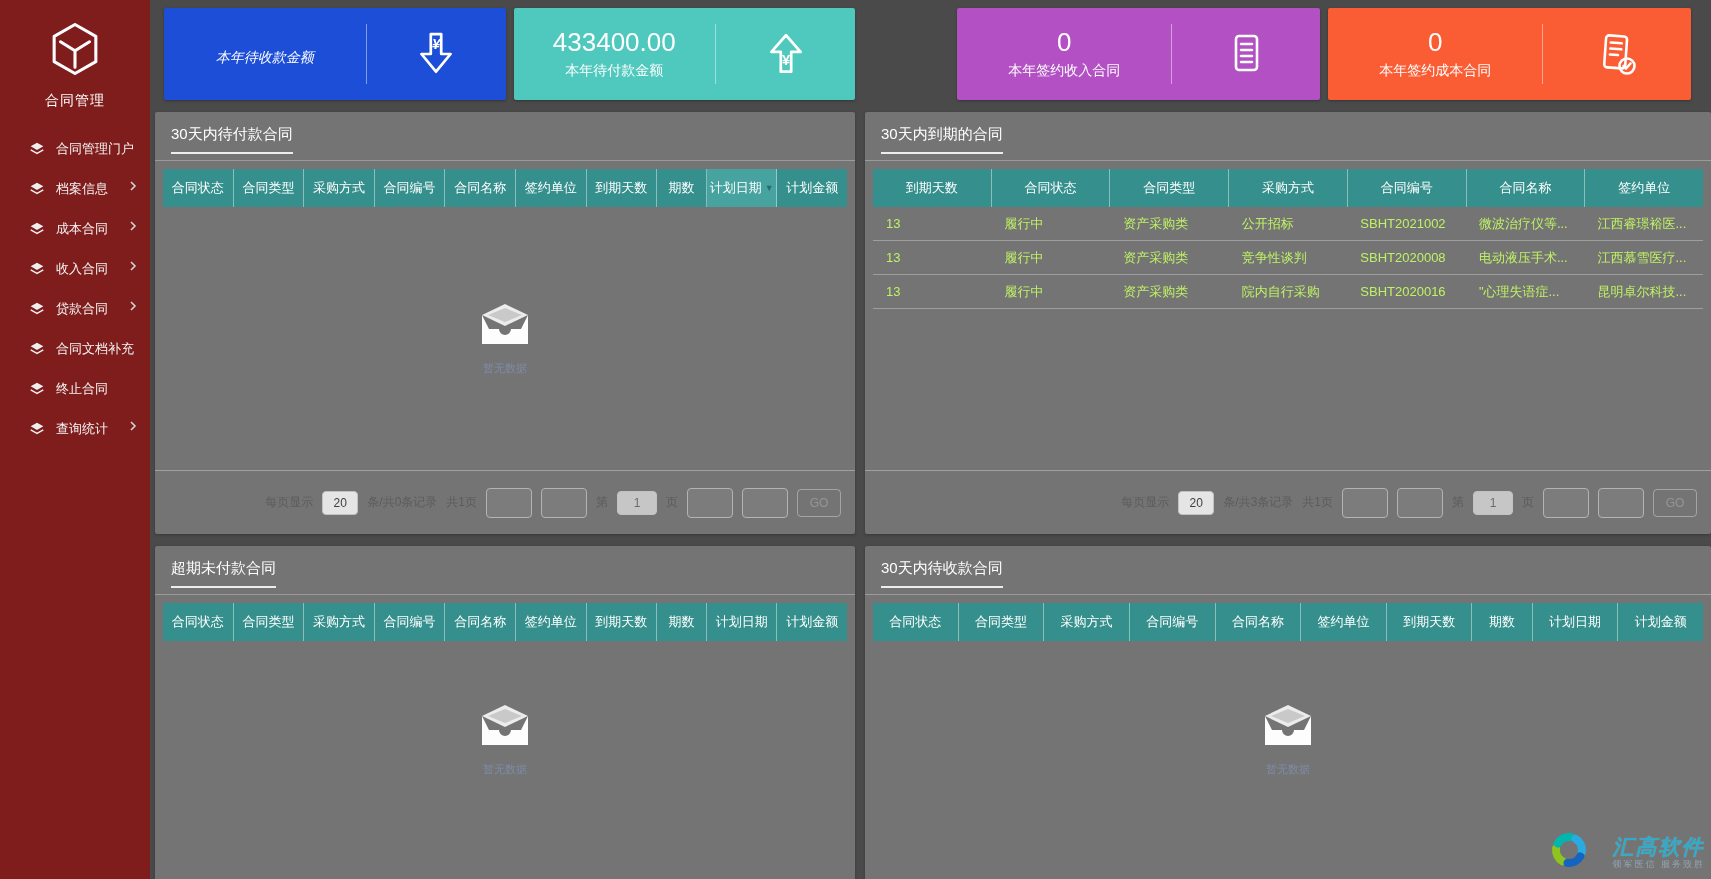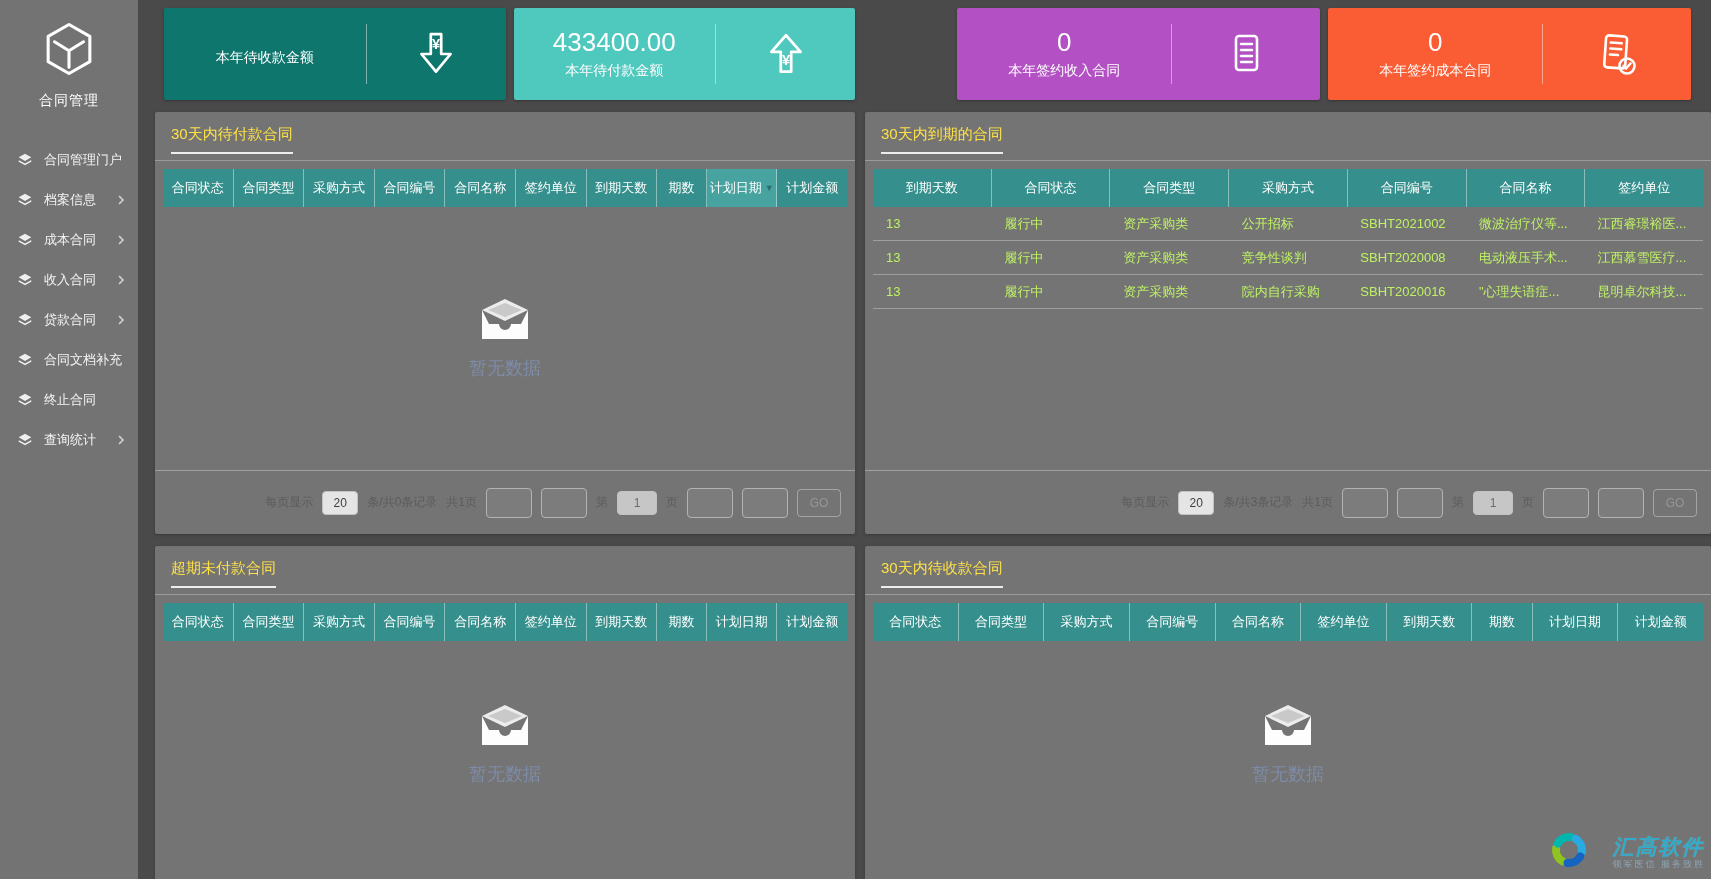--- a/index.html
+++ b/index.html
@@ -3,65 +3,65 @@
 <meta charset="utf-8">
 <style>
   * { box-sizing: border-box; margin: 0; padding: 0; }
   html,body { width:1711px; height:879px; overflow:hidden; }
   body {
     background:#4a4a4a;
     font-family:"Liberation Sans", sans-serif;
     position:relative;
   }
   
-  .sidebar { position:absolute; left:0; top:0; width:138px; height:100%; background:#737373; }
+  .sidebar { position:absolute; left:0; top:0; width:150px; height:100%; background:#7f1d1d; }
   .logo-wrap { text-align:center; padding-top:20px; }
   .logo-label { color:#ffffff; font-size:14px; margin-top:10px; letter-spacing:1px; }
   .menu { margin-top:30px; }
-  .menu-item { display:flex; align-items:center; height:40px; padding-left:16px; color:#f4f4f4; font-size:13px; cursor:pointer; }
+  .menu-item { display:flex; align-items:flex-start; height:40px; padding-left:28px; color:#f4f4f4; font-size:13px; cursor:pointer; }
   .menu-item .mi-icon { margin-right:10px; display:flex; }
   .menu-item .chev { margin-left:auto; margin-right:12px; display:flex; }
   
   .main { position:absolute; left:155px; top:8px; width:1556px;
           display:grid; grid-template-columns:700px 846px; column-gap:10px;
           grid-template-rows:92px 422px 500px; row-gap:12px; }
   
   .cards { display:flex; gap:8px; }
   .cards.left  { padding-left:9px; }
   .cards.right { padding-left:92px; padding-right:20px; }
   .card { flex:1; border-radius:2px; display:flex; color:#fff; box-shadow:0 1px 3px rgba(0,0,0,.3); cursor:pointer; }
-  .card.c-blue   { background:#0f766e; }
+  .card.c-blue   { background:#1d4ed8;font-style:italic; }
   .card.c-teal   { background:#4fc8be; }
   .card.c-purple { background:#b250c4; }
   .card.c-orange { background:#fa5c33; }
   .card-main { flex:1.45; display:flex; flex-direction:column; justify-content:center; align-items:center; gap:7px; }
   .card-value { font-size:26px; line-height:1; }
   .card-label { font-size:14px; }
   .card-divider { width:1px; background:rgba(255,255,255,.45); margin:16px 0; }
   .card-iconbox { flex:1; display:flex; align-items:center; justify-content:center; }
   
   .panel { background:#747474; border-radius:2px; display:flex; flex-direction:column; overflow:hidden; box-shadow:0 1px 3px rgba(0,0,0,.25); }
   .panel-head { padding:13px 16px 6px; border-bottom:1px solid rgba(255,255,255,.28); }
-  .panel-title { display:inline-block; color:#fde047; font-size:15px; padding-bottom:8px; border-bottom:2px solid #ededed; }
+  .panel-title { display:inline-block; color:#ffffff; font-size:15px; padding-bottom:8px; border-bottom:2px solid #ededed; }
   .tbl { margin:8px 8px 0;border-radius:16px; }
   .thead { display:flex; }
   .th { flex:10; background:#35908d; color:#fff; font-size:13px; height:38px;
         display:flex; align-items:center; justify-content:center;
         border-right:1px solid rgba(255,255,255,.42); white-space:nowrap; cursor:pointer; }
   .th:last-child { border-right:none; }
   .th.small { flex:7; }
   .th.sorted { background:#46a3a0; }
   .sort-arrow { font-size:9px; color:rgba(0,0,0,.35); margin-left:3px; }
   .tr { display:flex; height:34px; align-items:center; border-bottom:1px solid rgba(255,255,255,.30);
         color:#bef264; font-size:13px; cursor:pointer; }
   .td { flex:10; padding-left:13px; white-space:nowrap; overflow:hidden; }
   .panel-body { flex:1; display:flex; flex-direction:column; align-items:center; justify-content:center; }
   .panel.cut .panel-body { justify-content:flex-start; padding-top:62px; }
   .empty { display:flex; flex-direction:column; align-items:center; gap:9px; }
-  .empty-text { color:#7e8ca8; font-size:18px; }
+  .empty-text { color:#7e8ca8; font-size:11px; }
   
   .pager { height:64px; border-top:1px solid rgba(255,255,255,.32); display:flex; align-items:center;
            justify-content:flex-end; gap:9px; padding-right:14px; font-size:12px; color:#5c5c5c; }
   .pbox { background:#e5e5e5; color:#3f3f3f; border:1px solid #c2c2c2; border-radius:4px;
           width:36px; height:24px; display:flex; align-items:center; justify-content:center; font-size:12px; }
   .pbox.page { background:#c6c6c6; color:#6d6d6d; width:40px; }
   .pbtn { width:46px; height:30px; border:1px solid #b3b3b3; border-radius:4px;
           background:rgba(255,255,255,.06); display:flex; align-items:center; justify-content:center; cursor:pointer; }
   .pbtn.go { border-color:rgba(255,255,255,.35); color:#969696; font-size:12px; background:transparent; width:44px; height:28px; }
   

